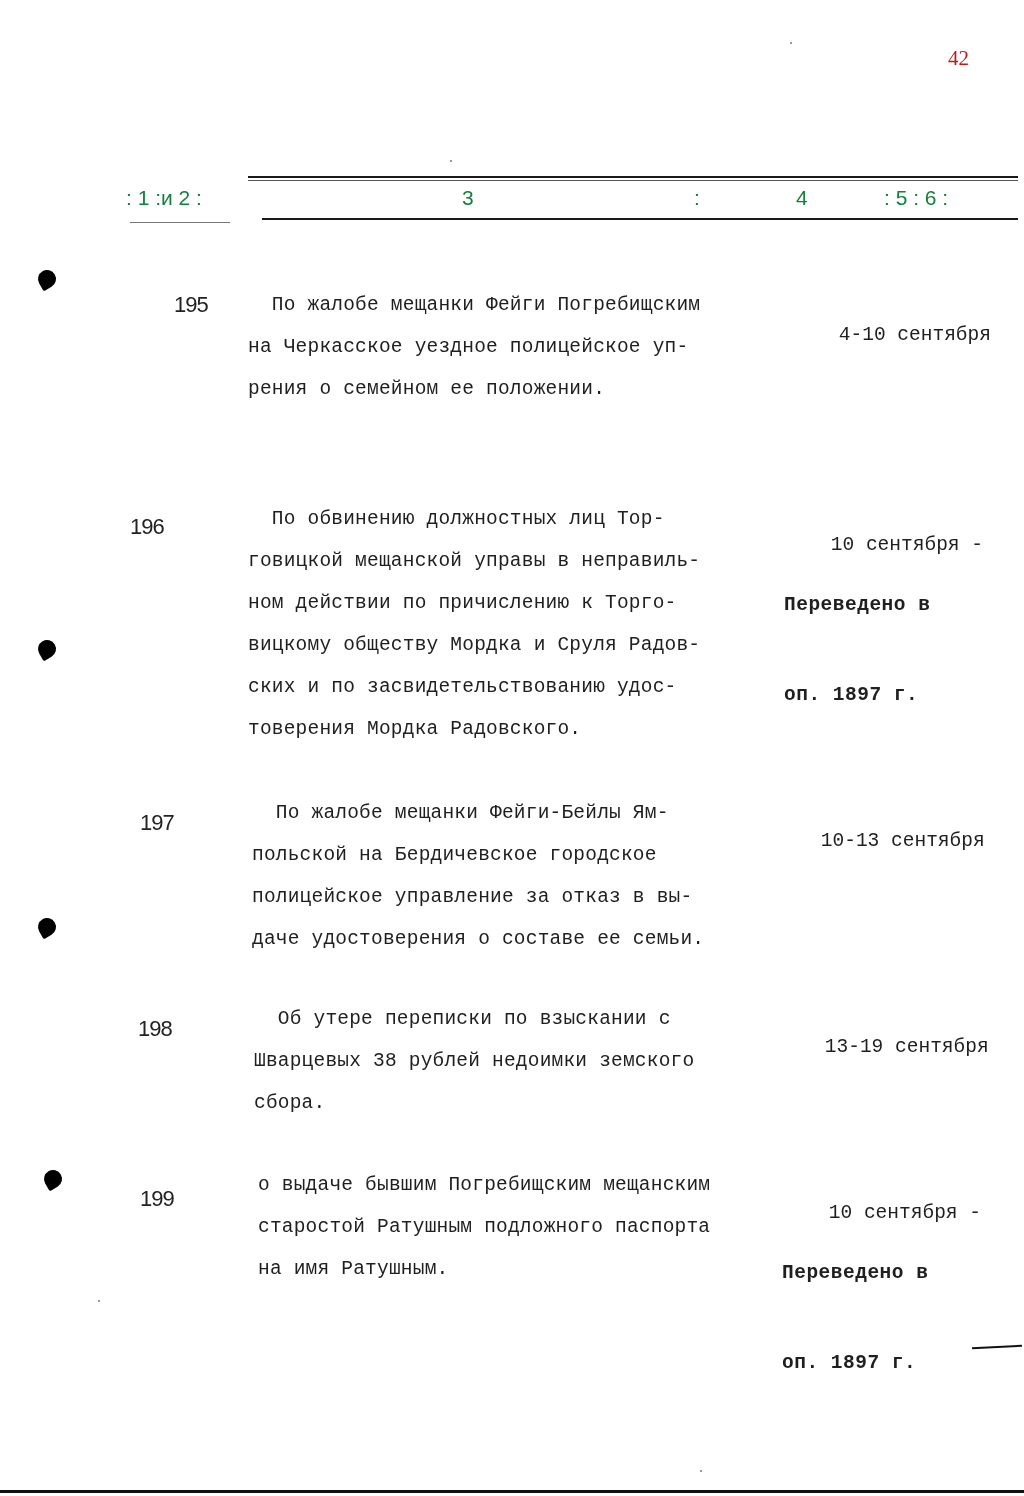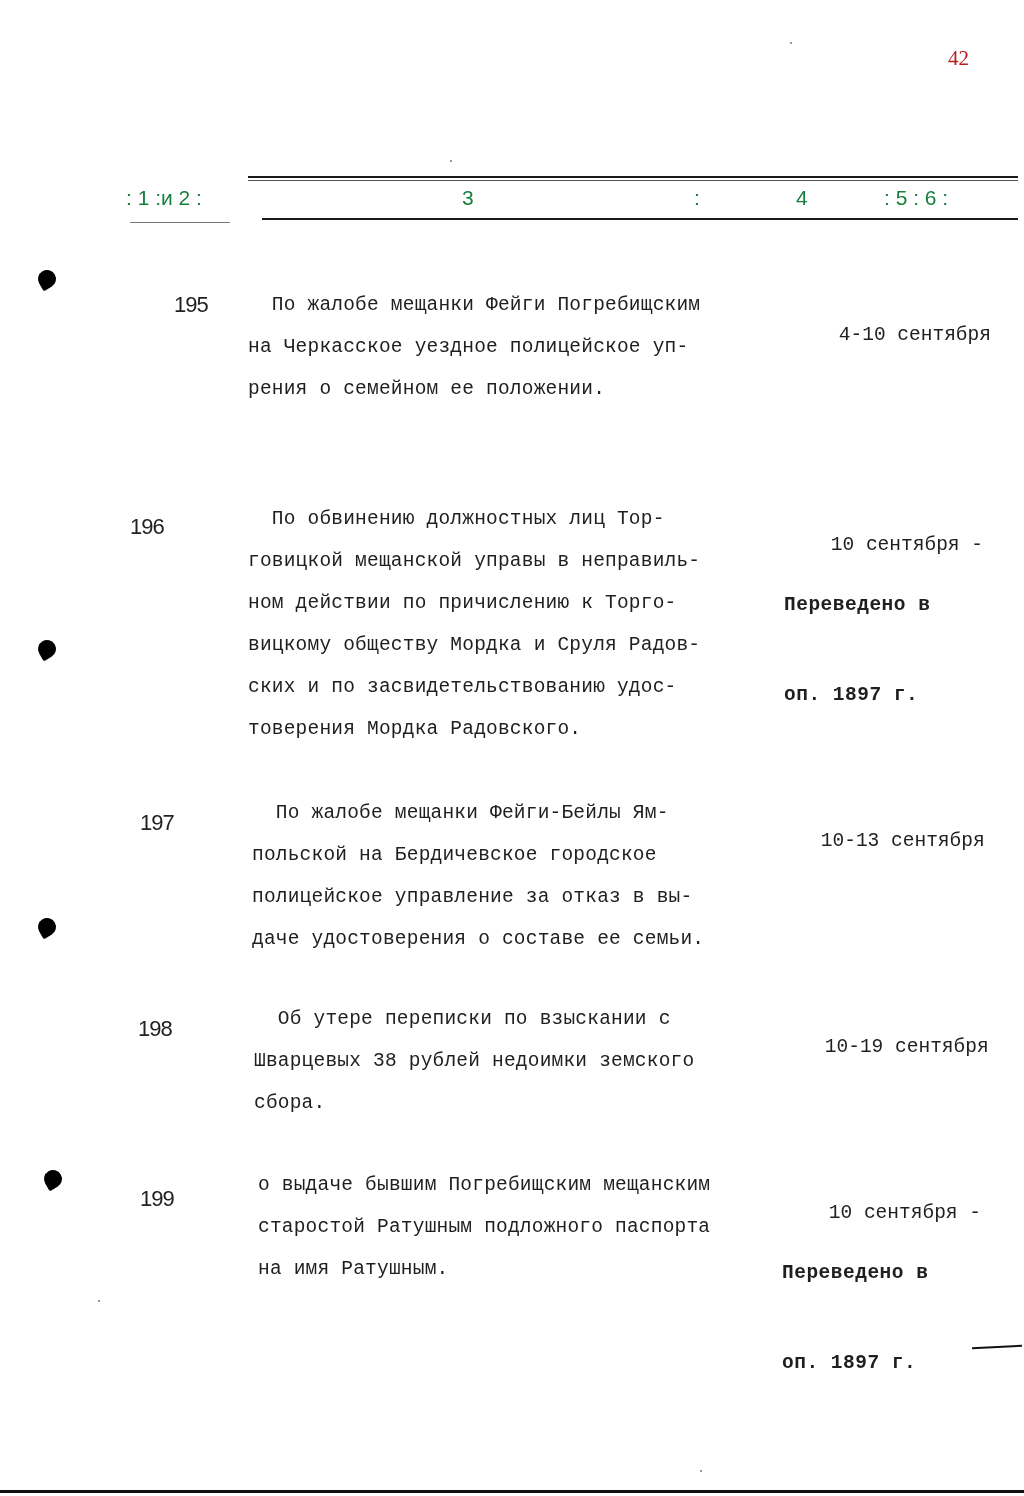--- a/index.html
+++ b/index.html
@@ -104,21 +104,21 @@
 </div>
 
 <div class="entry" style="top:1004px;">
   <div class="num" style="top:12px; left:138px;">198</div>
   <div class="desc" style="top:-6px; left:254px;">
     <span class="line">  Об утере переписки по взыскании с</span>
     <span class="line">Шварцевых 38 рублей недоимки земского</span>
     <span class="line">сбора.</span>
   </div>
   <div class="dates" style="top:-2px; left:778px;">
-    <span>10-19 сентября</span>
+    <span>13-19 сентября</span>
   </div>
 </div>
 
 <div class="entry" style="top:1170px;">
   <div class="num" style="top:16px; left:140px;">199</div>
   <div class="desc" style="top:-6px; left:258px;">
     <span class="line">о выдаче бывшим Погребищским мещанским</span>
     <span class="line">старостой Ратушным подложного паспорта</span>
     <span class="line">на имя Ратушным.</span>
   </div>

